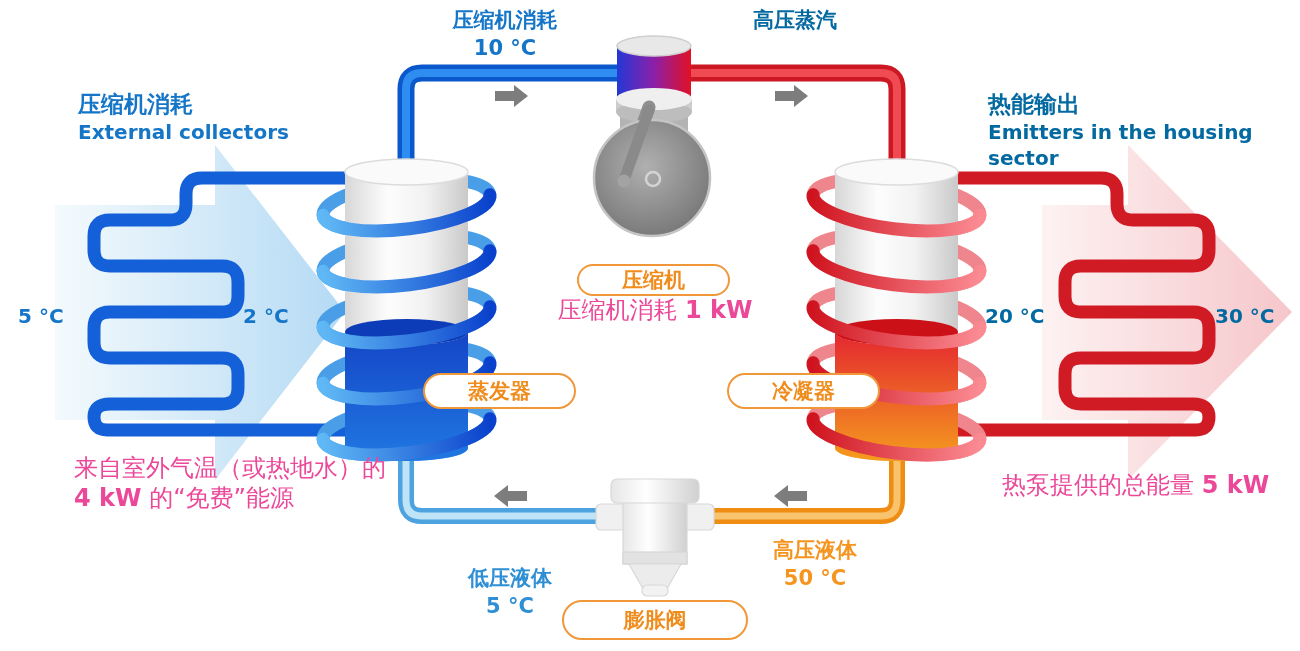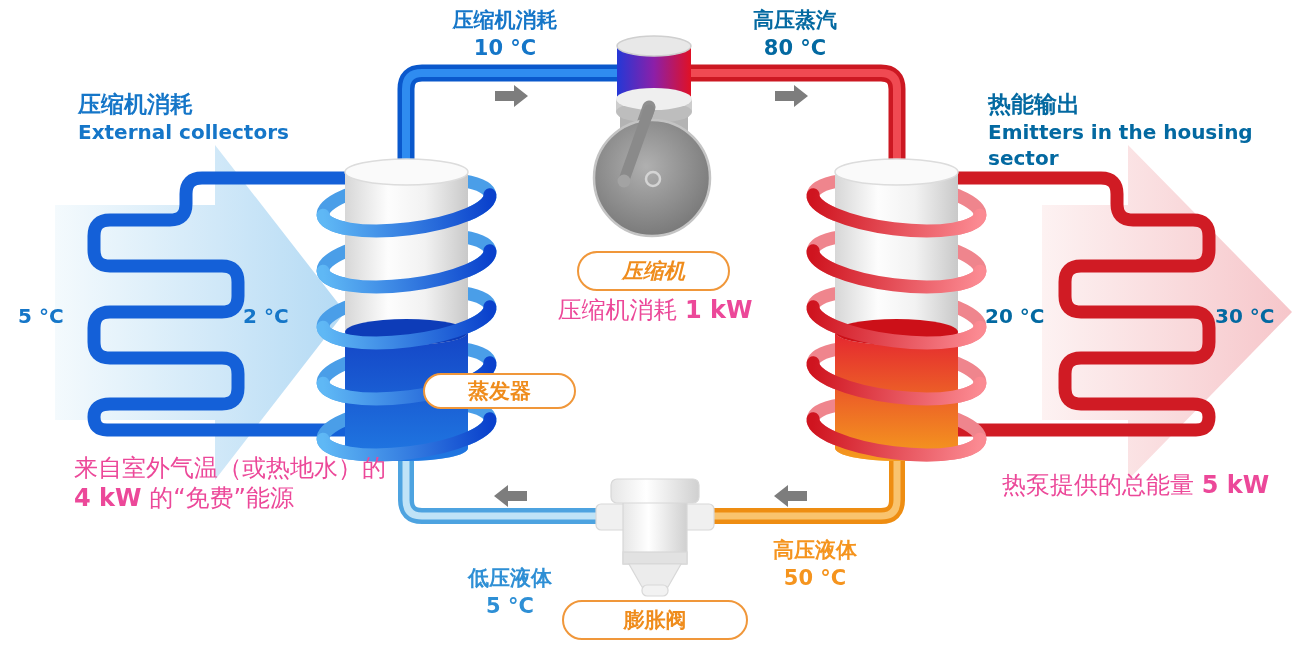--- a/index.html
+++ b/index.html
@@ -197,50 +197,52 @@
   </g>
 </svg>
 
 <div class="t center blue" style="left:415px;top:6px;width:180px;">
   <div>压缩机消耗</div>
   <div>10 °C</div>
 </div>
 
 <div class="t center red" style="left:705px;top:6px;width:180px;">
   <div>高压蒸汽</div>
-  <div>80 °C</div>
 </div>
 
 <div class="t blue" style="left:78px;top:90px;width:300px;">
   <div class="zh-head">压缩机消耗</div>
   <div class="en-head">External collectors</div>
 </div>
 
 <div class="t red" style="left:988px;top:90px;width:312px;">
   <div class="zh-head">热能输出</div>
   <div class="en-head">Emitters in the housing sector</div>
 </div>
 
 <div class="t temp blue" style="left:18px;top:302px;width:72px;">5 °C</div>
 <div class="t temp blue" style="left:243px;top:302px;width:72px;">2 °C</div>
 <div class="t temp red" style="left:985px;top:302px;width:78px;">20 °C</div>
 <div class="t temp red" style="left:1215px;top:302px;width:78px;">30 °C</div>
 
-<div class="pill" style="left:577px;top:251px;width:153px;height:40px;font-style:italic;">
+<div class="pill" style="left:577px;top:264px;width:153px;height:32px;">
   <span>压缩机</span>
 </div>
 
 <div class="note center" style="left:500px;top:295px;width:310px;text-align:center;">
   <span>压缩机消耗 </span><b>1 kW</b>
 </div>
 
 <div class="pill" style="left:423px;top:373px;width:153px;height:36px;">
   <span>蒸发器</span>
 </div>
 
+<div class="pill" style="left:727px;top:373px;width:153px;height:36px;">
+  <span>冷凝器</span>
+</div>
 
 <div class="pill" style="left:562px;top:600px;width:186px;height:40px;">
   <span>膨胀阀</span>
 </div>
 
 <div class="t center lblue" style="left:425px;top:536px;width:170px;">
   <div>低压液体</div>
   <div>5 °C</div>
 </div>
 

